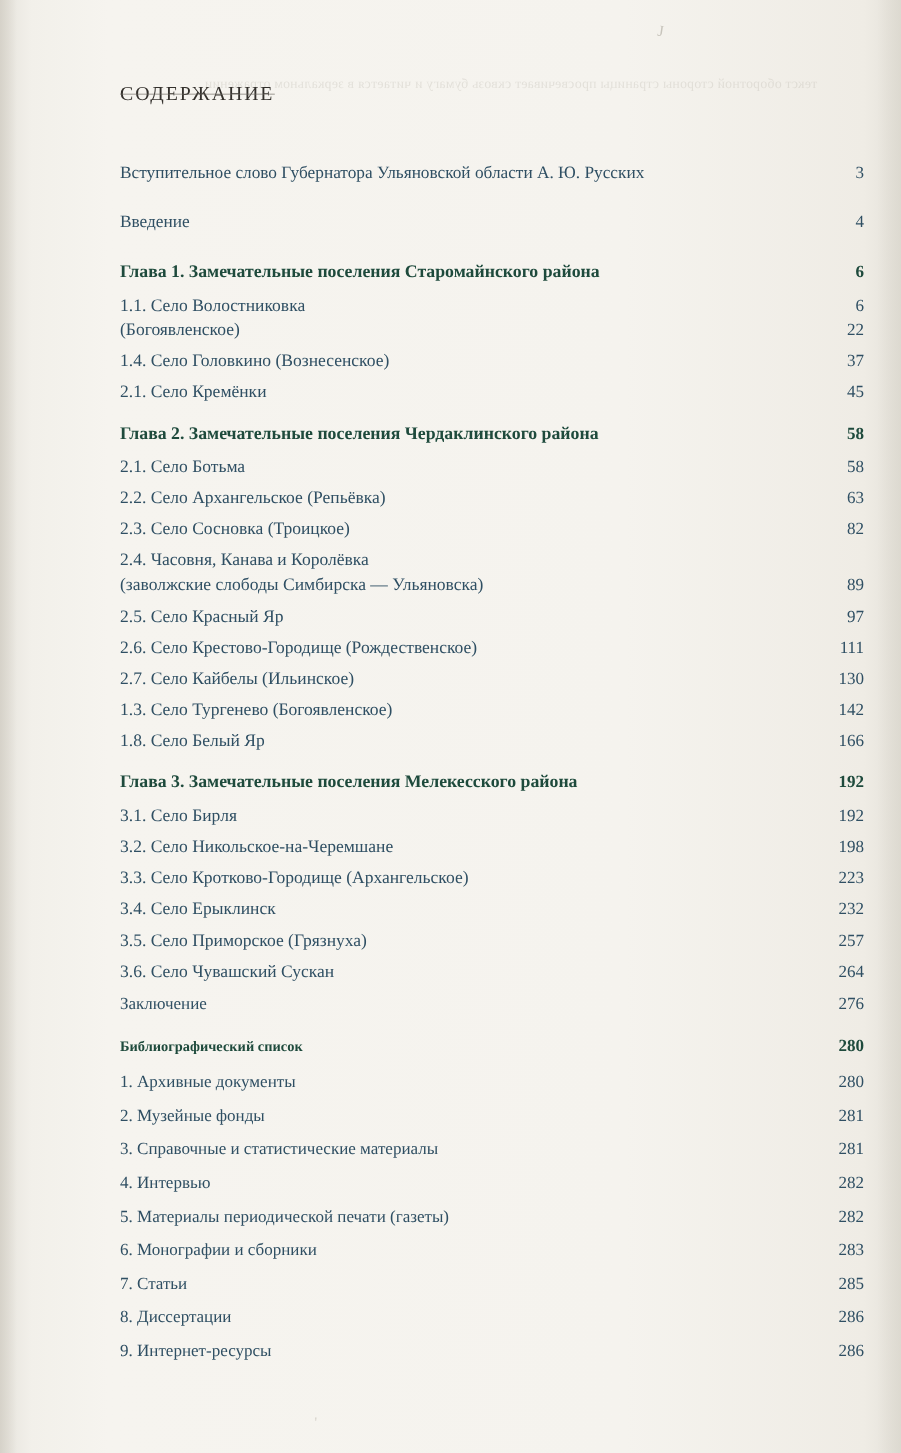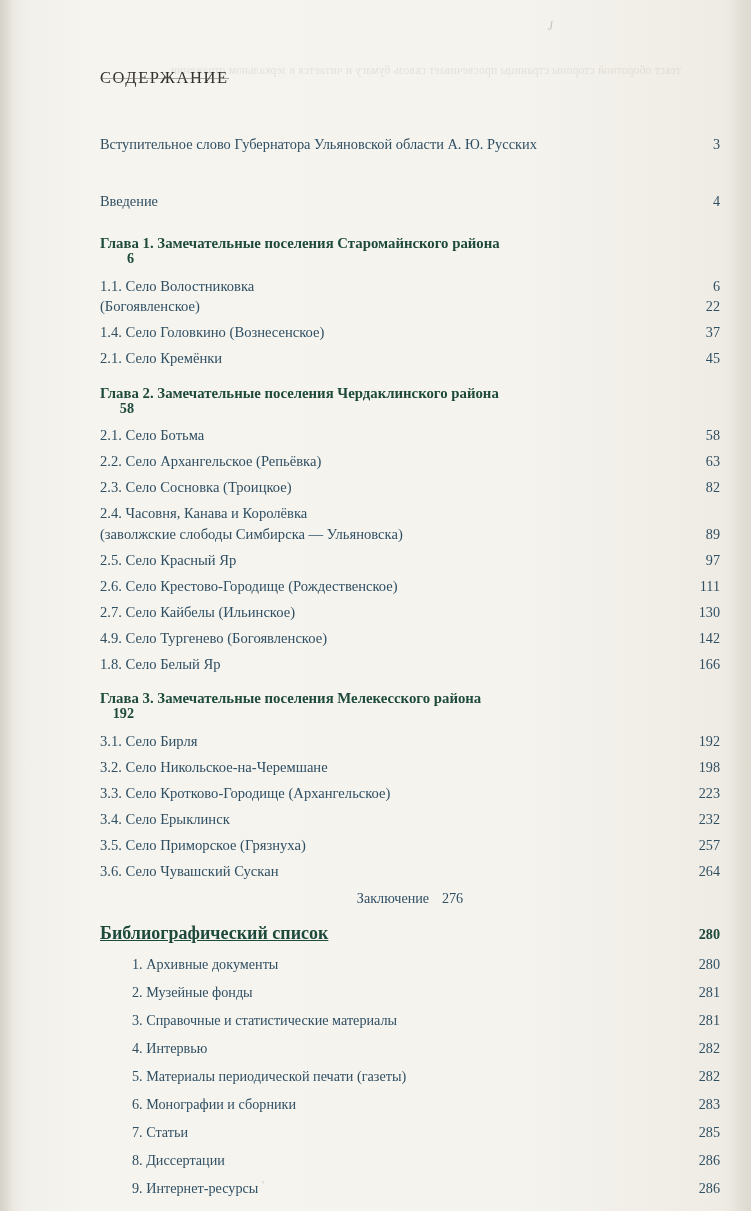--- a/index.html
+++ b/index.html
@@ -103,40 +103,39 @@
   .sp-front { margin-bottom: 0; padding: 13px 0; }
   .chapter .label {
     font-weight: bold;
     color: #1e4a3c;
     font-size: 14.8px;
   }
   .chapter .page-no {
     font-weight: bold;
     color: #1e4a3c;
   }
-  .chapter { padding-top: 14px; padding-bottom: 7px; flex-direction: column; }
+  .chapter { padding-top: 14px; padding-bottom: 7px; }
   .entry { padding: 5.5px 0; gap: 24px; }
   .entry.cont { padding-top: 0px; }
   .entry .label.second-line { }
   .biblio-head { padding-top: 18px; padding-bottom: 8px; }
   .biblio-head .label {
     font-weight: bold;
     color: #1e4a3c;
-    font-size: 18px;
-    text-decoration: underline;
+    font-size: 12px;
   }
   .biblio-head .page-no {
     font-weight: bold;
     color: #1e4a3c;
   }
-  .biblio-item { padding: 6.5px 0; margin-left: 32px; }
+  .biblio-item { padding: 6.5px 0; }
   .biblio-item .label { font-size: 14.2px; }
-  .conclusion { padding: 7px 0 2px 0; justify-content: center; }
+  .conclusion { padding: 7px 0 2px 0; }
   .conclusion .label { font-size: 14.2px; }
-  .intro .label { font-size: 14.4px; margin-top: 16px; }
+  .intro .label { font-size: 14.4px; }
   .front-word .label { font-size: 14.4px; }
 
   .mark-right {
     position: absolute;
     right: 198px;
     top: 18px;
     color: #b5b1a7;
     font-size: 13px;
     transform: rotate(8deg);
     opacity: .7;
@@ -223,21 +222,21 @@
       </div>
       <div class="row entry">
         <span class="label">2.6. Село Крестово-Городище (Рождественское)</span>
         <span class="page-no">111</span>
       </div>
       <div class="row entry">
         <span class="label">2.7. Село Кайбелы (Ильинское)</span>
         <span class="page-no">130</span>
       </div>
       <div class="row entry">
-        <span class="label">4.9. Село Тургенево (Богоявленское)</span>
+        <span class="label">1.3. Село Тургенево (Богоявленское)</span>
         <span class="page-no">142</span>
       </div>
       <div class="row entry">
         <span class="label">1.8. Село Белый Яр</span>
         <span class="page-no">166</span>
       </div>
 
       <div class="row chapter">
         <span class="label">Глава 3. Замечательные поселения Мелекесского района</span>
         <span class="page-no">192</span>

